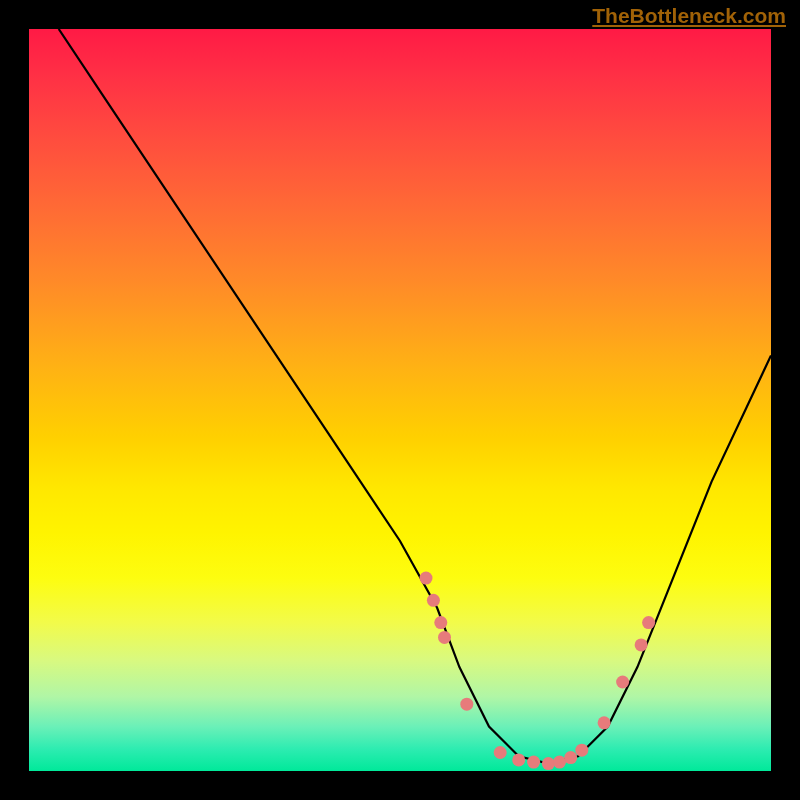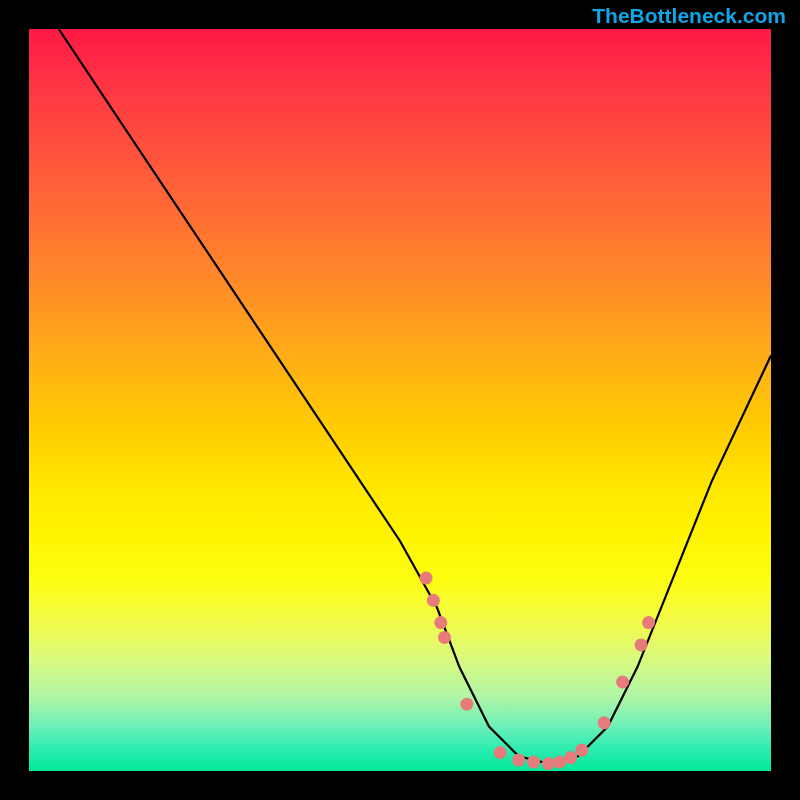--- a/index.html
+++ b/index.html
@@ -8,24 +8,25 @@
     height: 800px;
     background: #000;
     position: relative;
     font-family: Arial, sans-serif;
     overflow: hidden;
   }
   .watermark {
     position: absolute;
     top: 4px;
     right: 14px;
-    color: #0ea5e9;
+    color: #a16207;
     font-size: 21px;
     font-weight: bold;
     z-index: 10;
+    text-decoration: underline;
   }
   .plot-area {
     position: absolute;
     left: 29px;
     top: 29px;
     width: 742px;
     height: 742px;
     overflow: hidden;
   }
   .gradient-bg {

